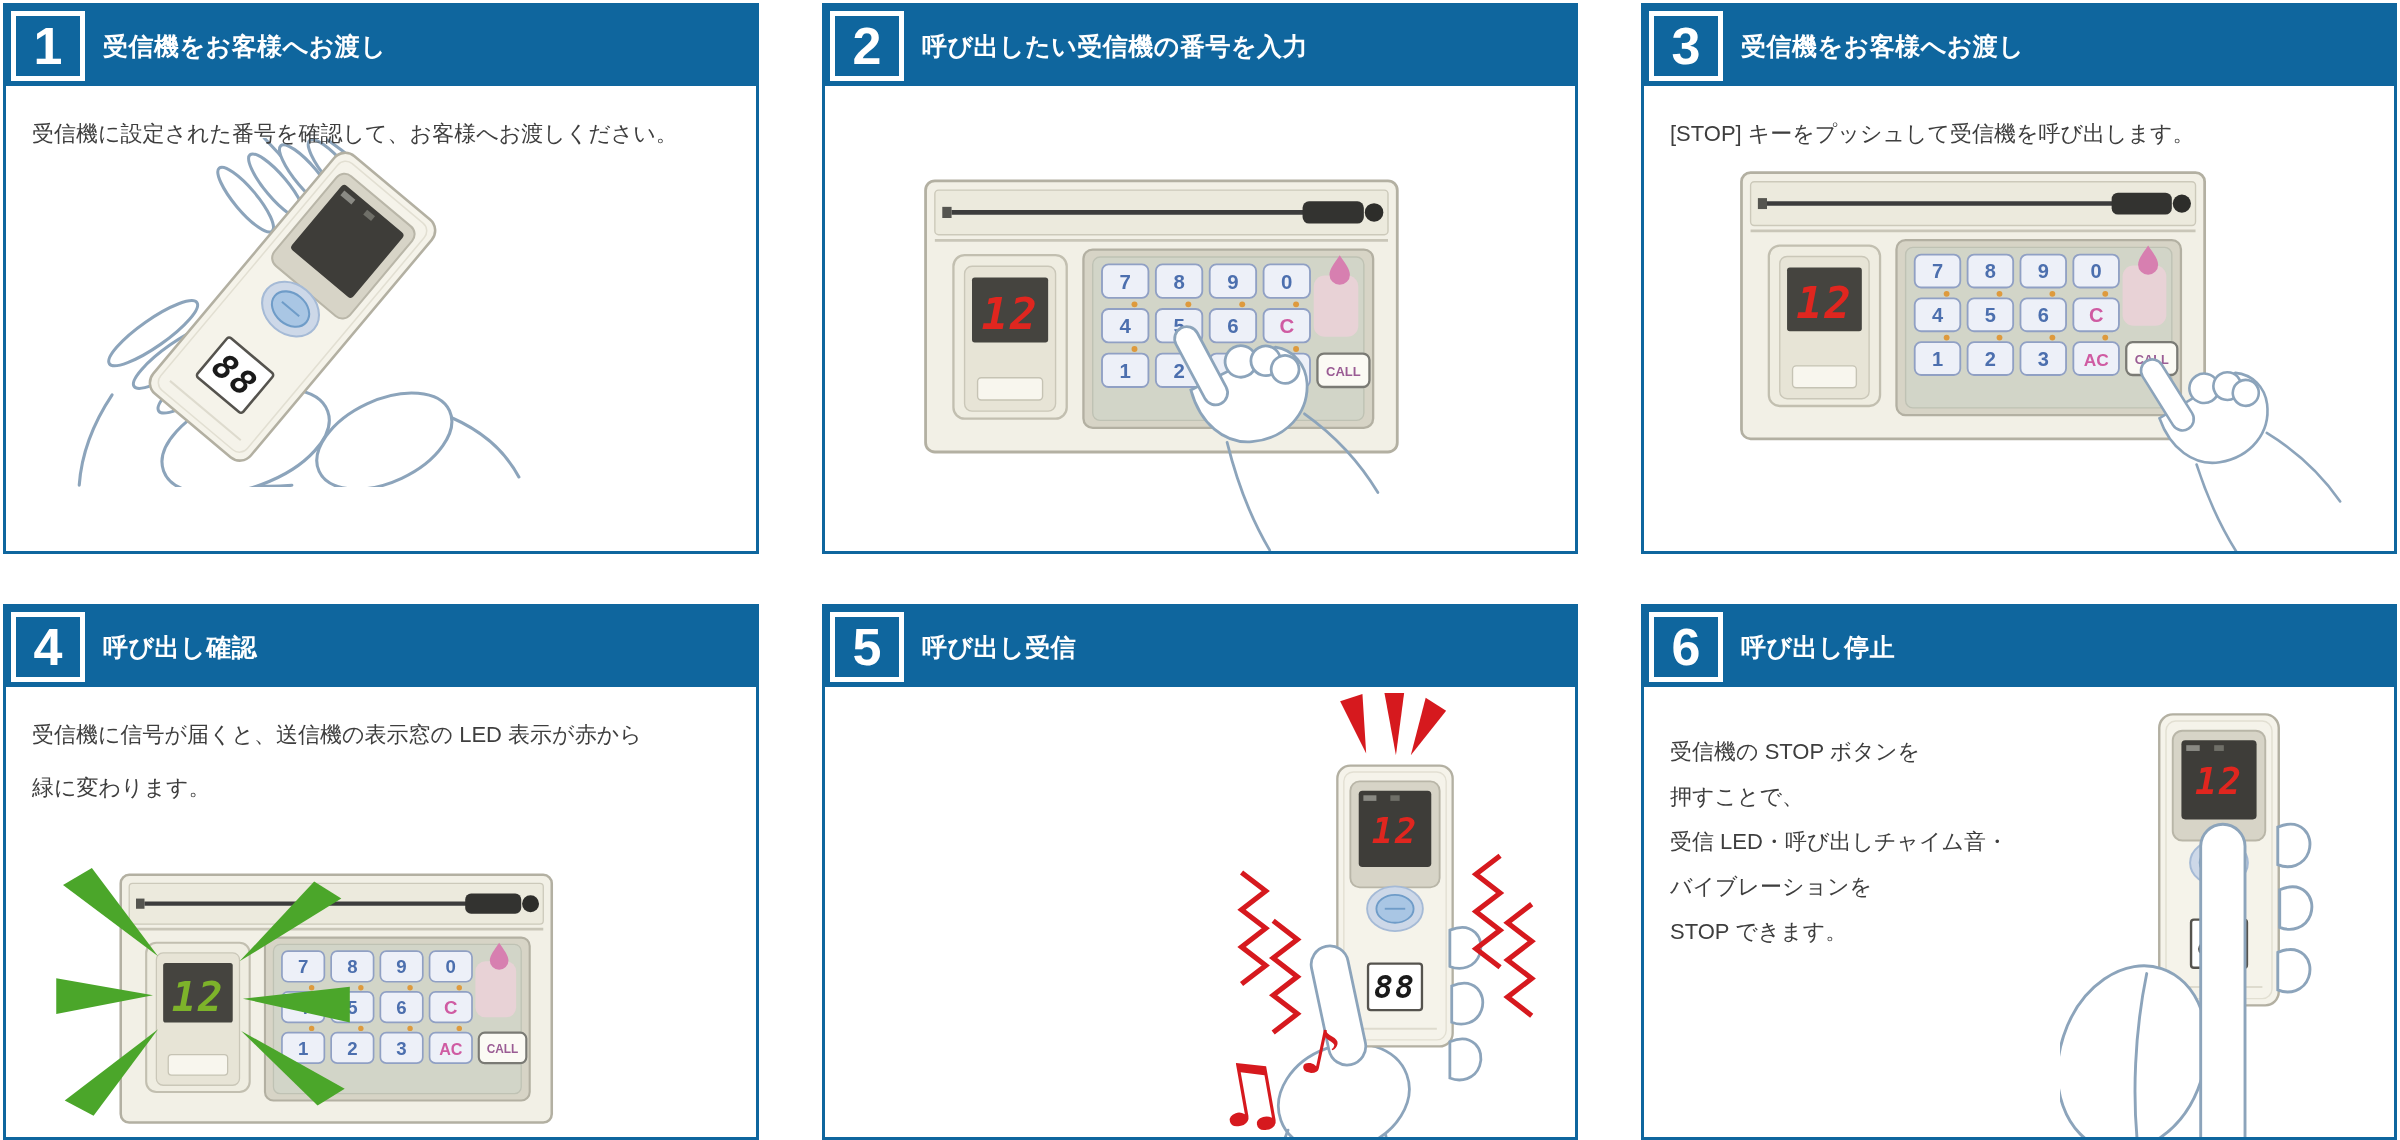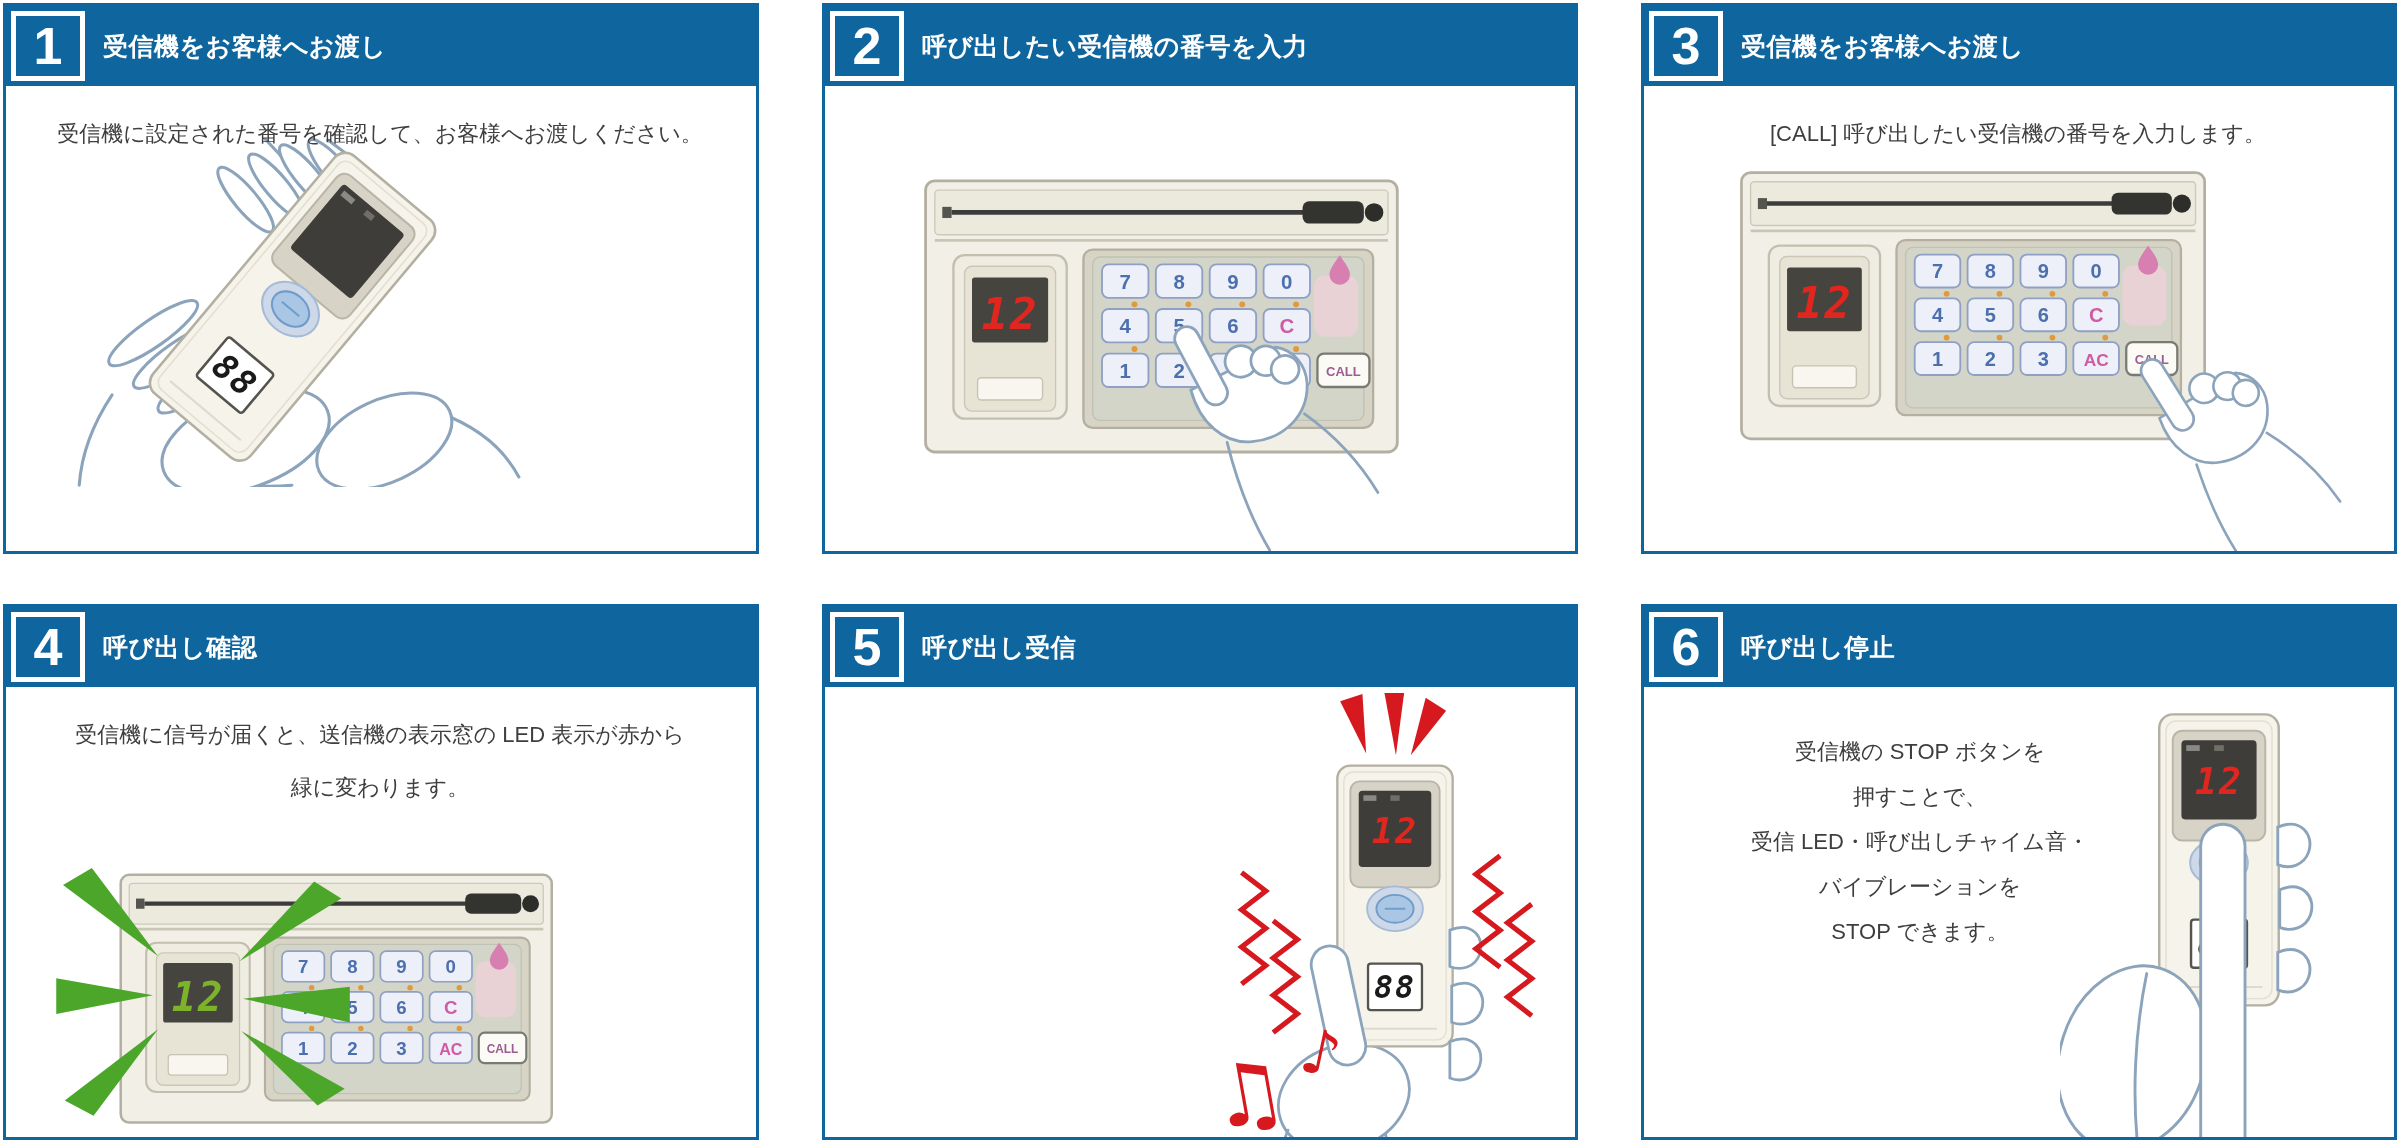--- a/index.html
+++ b/index.html
@@ -37,21 +37,20 @@
     letter-spacing:0.5px;white-space:nowrap;
   }
   .panel-body{
     position:absolute;left:0;right:0;top:80px;bottom:0;overflow:hidden;
   }
   .body-text{
     position:relative;z-index:2;
     margin:22px 28px 0 26px;
     font-size:22px;line-height:2.4;color:var(--text);
     white-space:pre-line;
-    text-align:center;
   }
   .panel--lines .body-text{margin-top:42px;line-height:2.05;max-width:500px;}
   .illo{position:absolute;z-index:1;}
   .illo svg{display:block;width:100%;height:auto;}
   .illo-1{left:65px;top:52px;width:452px;}
   .illo-2{left:95px;top:80px;width:520px;}
   .illo-3{left:92px;top:72px;width:620px;}
   .illo-4{left:46px;top:170px;width:560px;}
   .illo-5{right:-6px;top:6px;width:372px;}
   .illo-6{right:16px;top:10px;width:318px;}
@@ -256,21 +255,21 @@
       </div>
     </div>
   </section>
 
   <section class="panel">
     <header class="panel-header">
       <div class="badge">3</div>
       <h2 class="panel-title">受信機をお客様へお渡し</h2>
     </header>
     <div class="panel-body">
-      <p class="body-text">[CALL] 呼び出したい受信機の番号を入力します。</p>
+      <p class="body-text">[STOP] キーをプッシュして受信機を呼び出します。</p>
       <div class="illo illo-3">
         <svg viewBox="0 0 680 440" xmlns="http://www.w3.org/2000/svg">
           <use href="#tx-device"></use>
           <text class="ledtxt" x="97" y="176" font-size="48" fill="#e0261f">12</text>
           <use href="#hand-point" transform="translate(452,226) rotate(-32) scale(0.95)"></use>
         </svg>
       </div>
     </div>
   </section>
 

